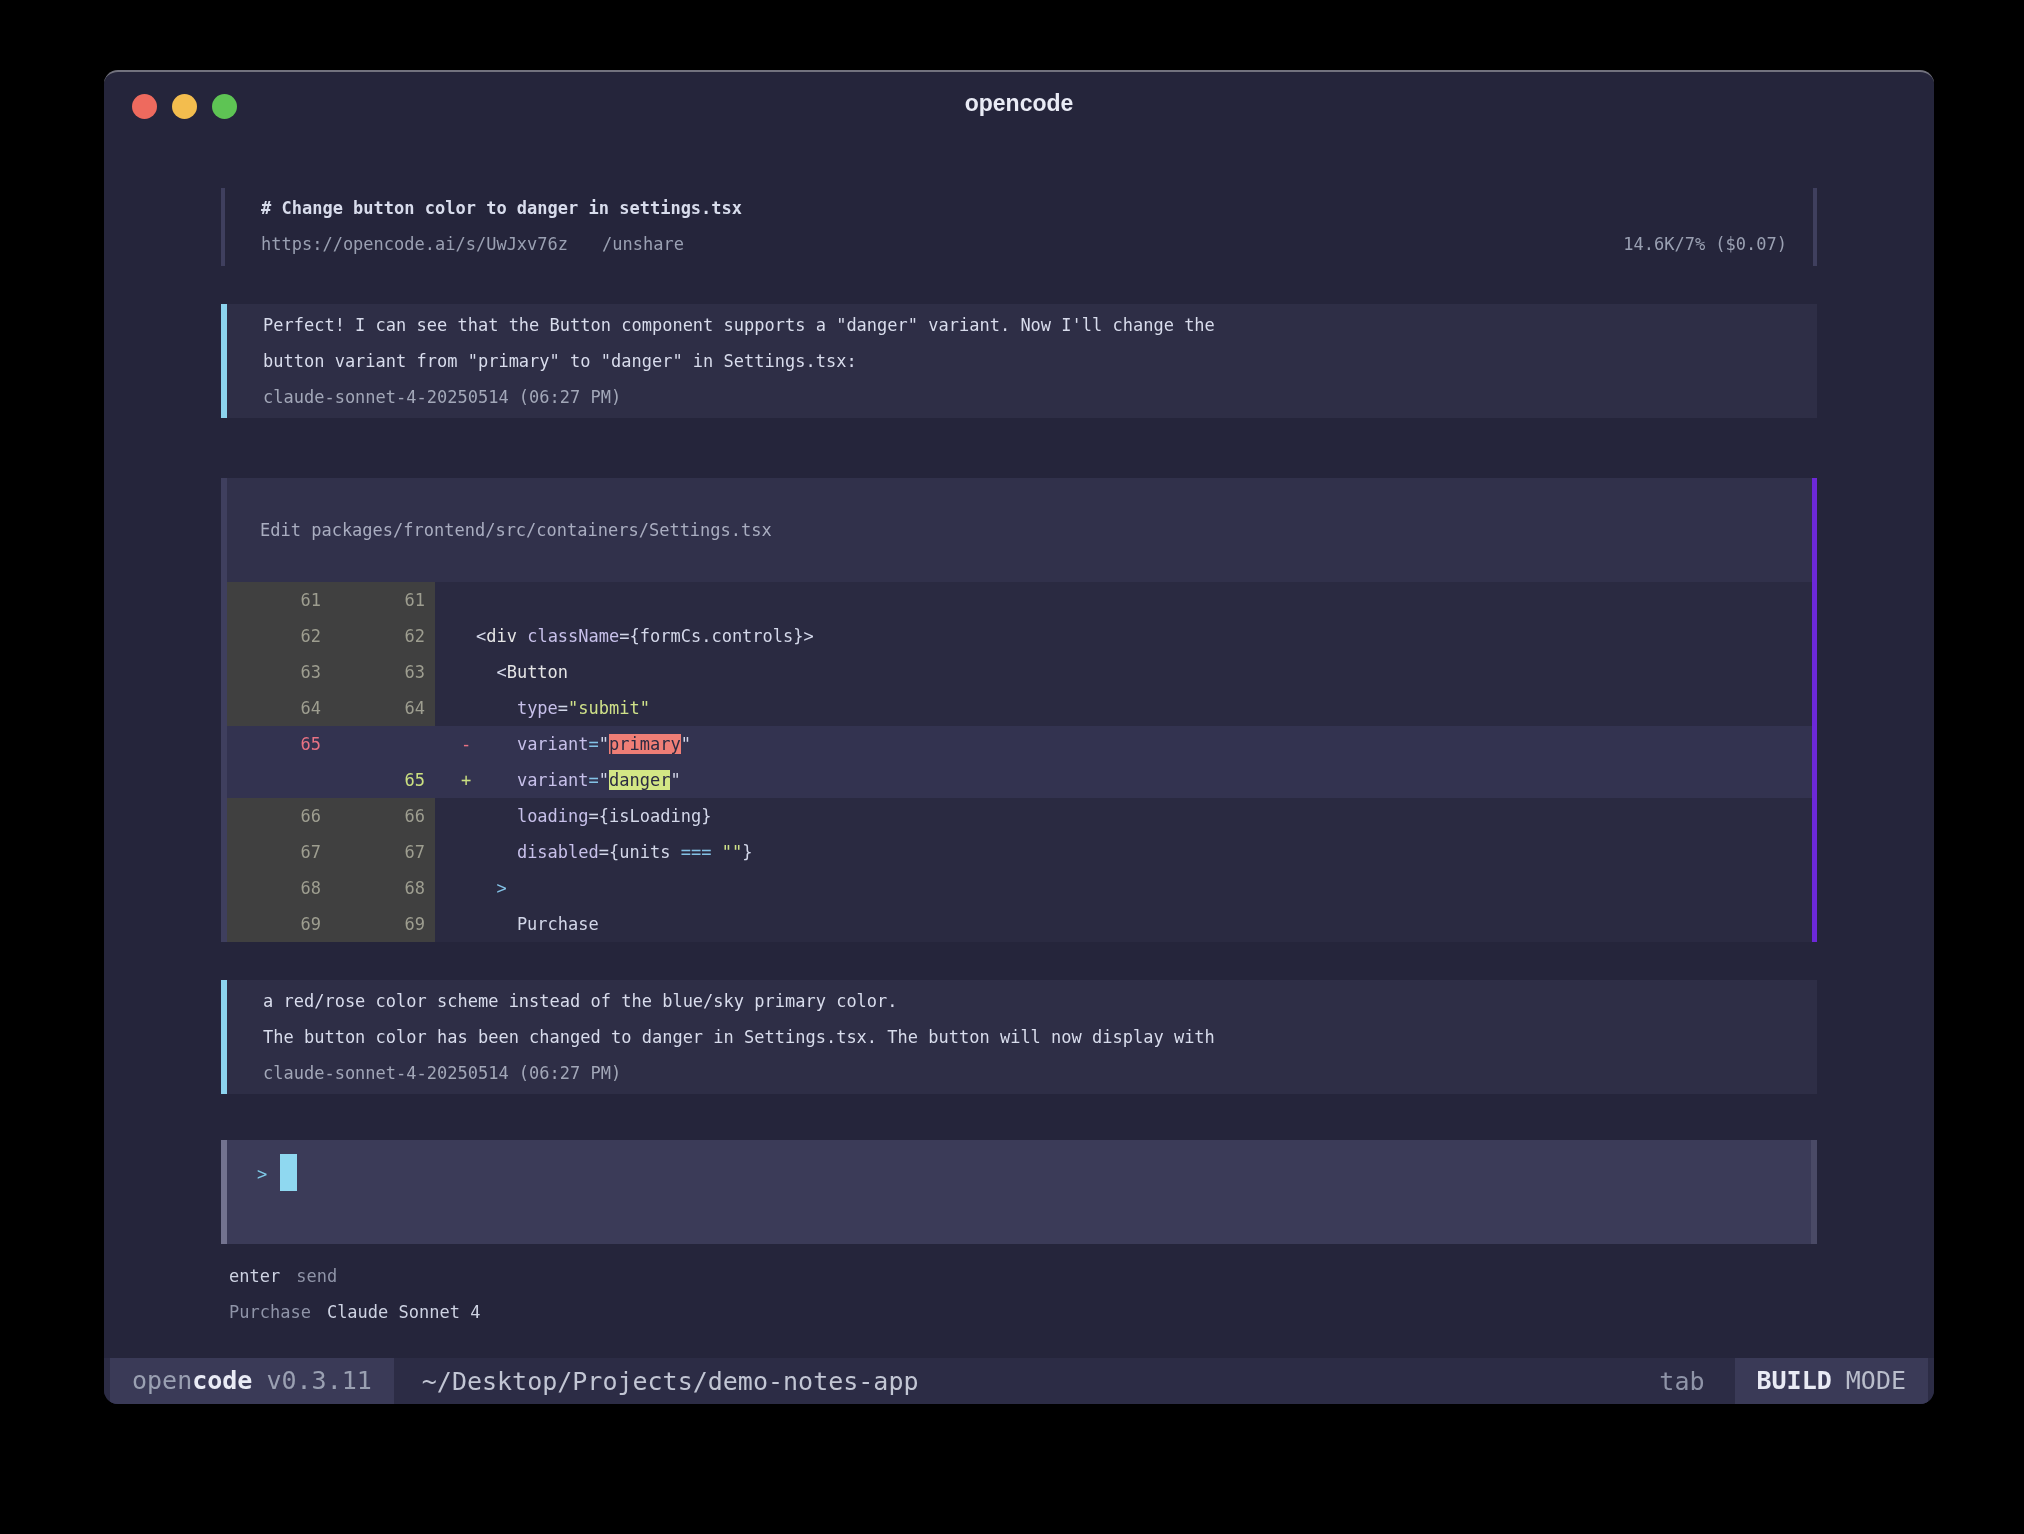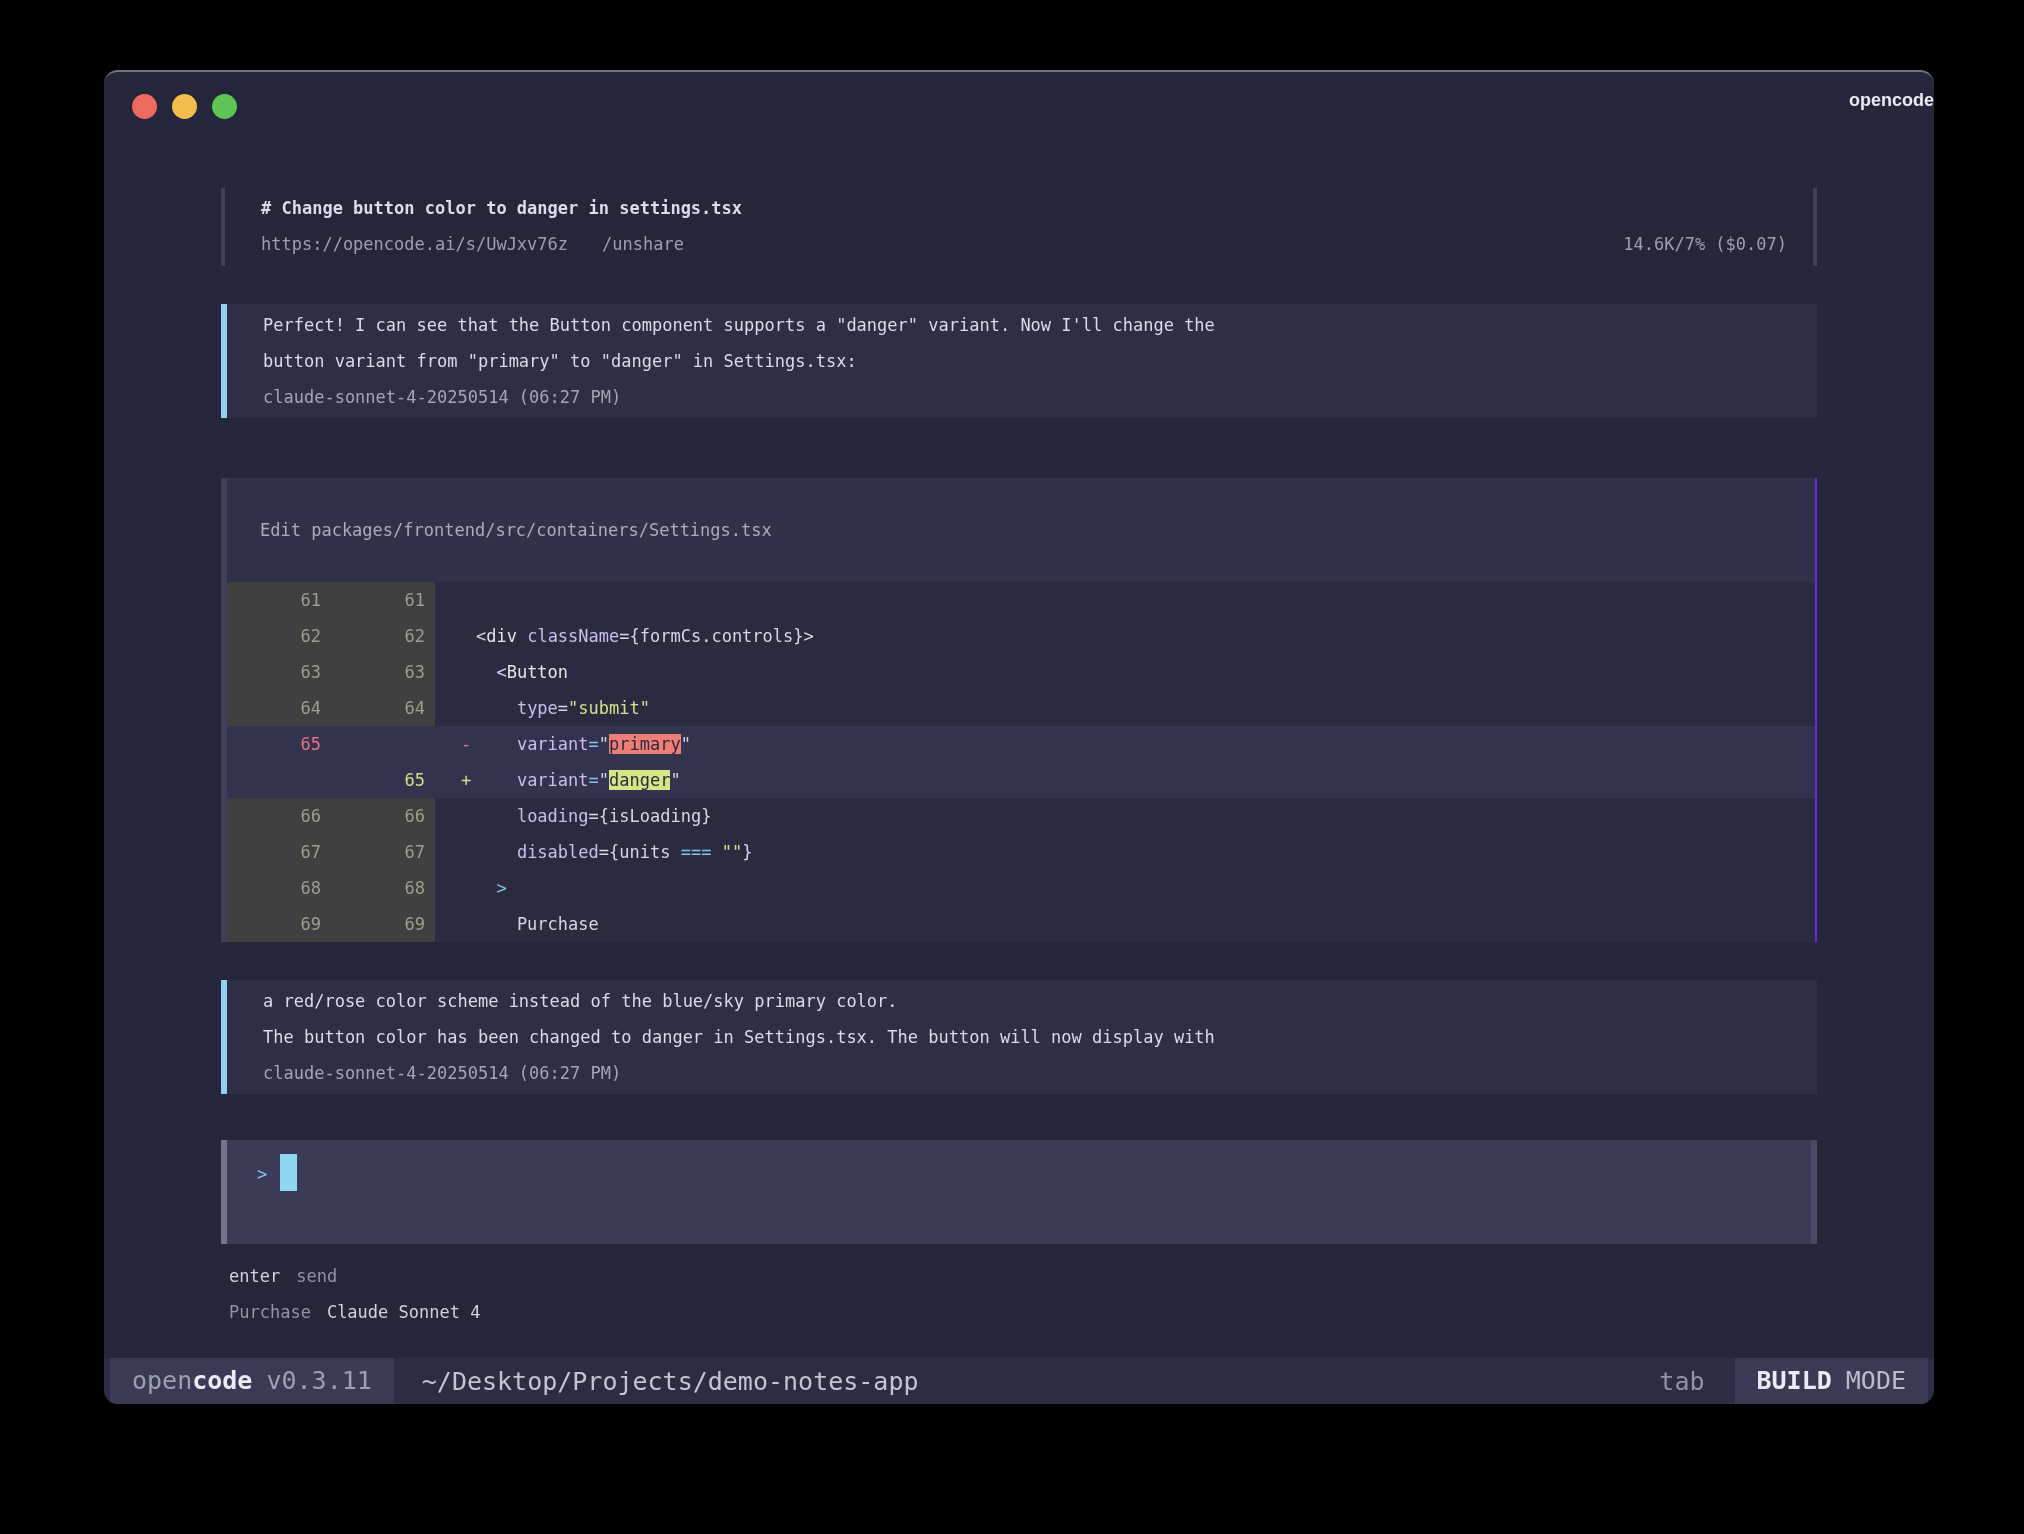--- a/index.html
+++ b/index.html
@@ -7,39 +7,39 @@
          font-family:"DejaVu Sans Mono","Liberation Mono",monospace;}
   .window{position:absolute;left:104px;top:70px;width:1830px;height:1334px;
           background:#25253b;border-radius:14px;border-top:2px solid #72727e;box-sizing:border-box;}
   
   .titlebar{position:relative;height:56px;}
   .lights{position:absolute;left:28px;top:22px;display:flex;gap:15px;}
   .light{width:25px;height:25px;border-radius:50%;display:inline-block;}
   .light.red{background:#ee6a5e;}
   .light.yellow{background:#f3bd4e;}
   .light.green{background:#5ec454;}
-  .title{position:absolute;left:0;right:0;top:18px;text-align:right;
+  .title{position:absolute;left:0;right:0;top:18px;text-align:center;
          font-family:"Liberation Sans","DejaVu Sans",sans-serif;font-weight:bold;
-         font-size:18px;color:#e9ebf5;}
+         font-size:23px;color:#e9ebf5;}
   
   .content{width:1596px;margin:0 auto;padding-top:60px;font-size:17px;line-height:36px;color:#d8dcec;}
   
   .session-header{border-left:4px solid #3f3f5e;border-right:4px solid #3f3f5e;
                   padding:2px 26px 4px 36px;}
   .sh-title{font-weight:bold;color:#d8dcec;white-space:pre;}
   .sh-sub{display:flex;justify-content:space-between;color:#9aa0b2;}
   .share-url{color:#9aa0b2;}
   .unshare{color:#9aa0b2;margin-left:34px;}
   .stats{color:#9aa0b2;}
   
   .msg{border-left:6px solid #8cd3ee;background:#2e2e46;padding:3px 24px 3px 36px;margin-top:38px;}
   .msg-line{color:#d8dcec;white-space:pre;}
   .msg-meta{color:#a2a7b8;white-space:pre;}
   
-  .tool{margin-top:60px;border-left:6px solid #3f3f5e;border-right:2px solid #6d28d9;}
+  .tool{margin-top:60px;border-left:6px solid #3f3f5e;border-right:5px solid #6d28d9;}
   .tool-head{background:#31314b;padding:34px 20px 34px 33px;color:#a9adc0;white-space:pre;}
   .diff{background:#2a2a41;}
   .drow{display:flex;height:36px;line-height:36px;}
   .drow.ctx{background:#2a2a41;}
   .drow.del,.drow.add{background:#333350;}
   .gut{display:inline-block;box-sizing:border-box;text-align:right;flex:none;color:#9e9e90;}
   .gut.old{width:110px;padding-right:16px;}
   .gut.new{width:98px;padding-right:10px;}
   .drow.ctx .gut{background:#404040;}
   .drow.del .gut.old{color:#e87283;}

